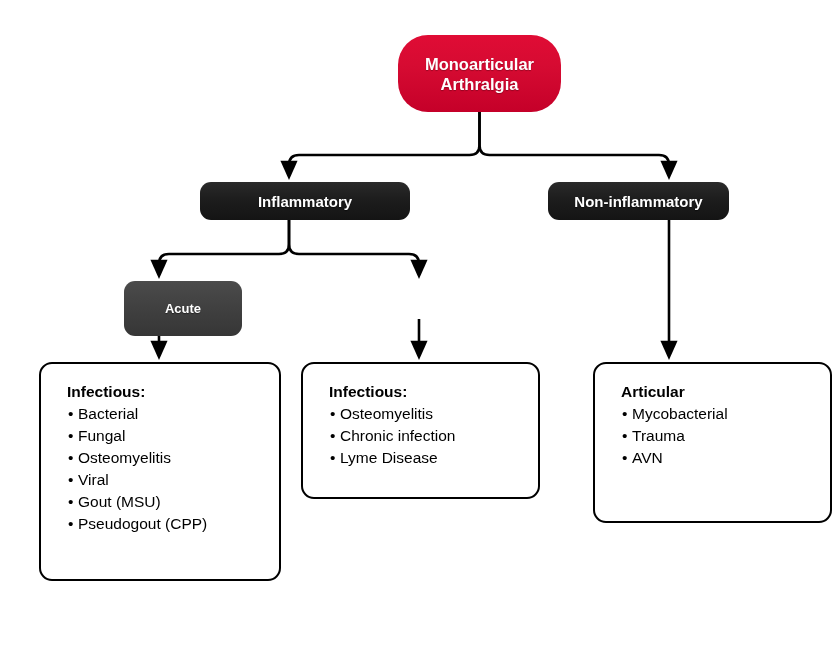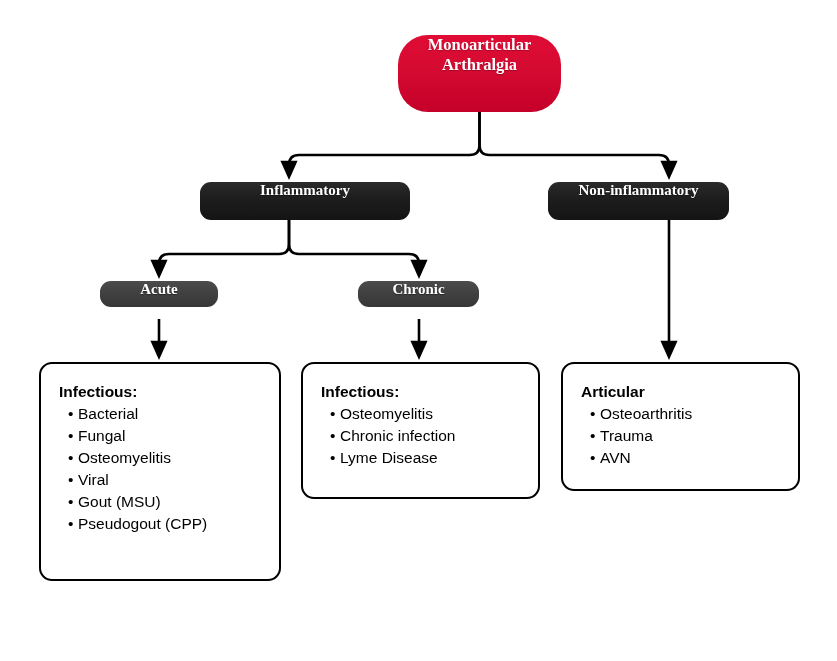--- a/index.html
+++ b/index.html
@@ -24,27 +24,27 @@
     top: 0;
     width: 837px;
     height: 661px;
     pointer-events: none;
   }
 
   
   .node {
     position: absolute;
     display: flex;
+    align-items: center;
     justify-content: center;
     text-align: center;
     color: #ffffff;
     font-weight: bold;
     box-sizing: border-box;
     z-index: 3;
-    font-family: Liberation Serif, serif;
   }
   .node-root {
     left: 398px;
     top: 35px;
     width: 163px;
     height: 77px;
     border-radius: 30px;
     font-size: 16.5px;
     line-height: 20px;
     background: linear-gradient(180deg, #e00c35 0%, #d60b32 40%, #c50029 100%);
@@ -54,51 +54,53 @@
     height: 38px;
     border-radius: 11px;
     font-size: 15px;
     background: linear-gradient(180deg, #2a2a2a 0%, #1d1d1d 45%, #141414 100%);
     text-shadow: 0 1px 1px rgba(0,0,0,0.5);
   }
   .node-inflammatory { left: 200px; top: 182px; width: 210px; }
   .node-noninflammatory { left: 548px; top: 182px; width: 181px; }
 
   .node-l3 {
-    height: 26px;
+    height: 55px;
     border-radius: 11px;
-    font-size: 15px;
+    font-size: 13px;
     background: linear-gradient(180deg, #4b4b4b 0%, #414141 45%, #363636 100%);
     text-shadow: 0 1px 1px rgba(0,0,0,0.45);
+    margin-left: 24px;
   }
   .node-acute { left: 100px; top: 281px; width: 118px; }
   .node-chronic { left: 358px; top: 281px; width: 121px; }
 
   
   .detail-box {
     position: absolute;
     box-sizing: border-box;
     background: #ffffff;
     border: 2.6px solid #000000;
     border-radius: 13px;
     z-index: 3;
   }
   .box-acute   { left: 39px;  top: 362px; width: 242px; height: 219px; }
   .box-chronic { left: 301px; top: 362px; width: 239px; height: 137px; }
-  .box-noninf  { left: 561px; top: 362px; width: 239px; height: 129px; }
+  .box-noninf  { left: 593px; top: 362px; width: 239px; height: 161px; }
 
   .box-inner {
     padding: 17px 0 0 18px;
   }
   .grp-head {
     font-size: 15.5px;
     font-weight: bold;
     color: #000000;
     line-height: 22px;
     white-space: nowrap;
+    margin-left: 8px;
   }
   .grp-list {
     list-style: none;
     margin: 0;
     padding: 0 0 0 9px;
   }
   .grp-list li {
     font-size: 15.5px;
     color: #000000;
     line-height: 22px;
@@ -147,23 +149,20 @@
   <div class="node node-l2 node-inflammatory">
     <span>Inflammatory</span>
   </div>
   <div class="node node-l2 node-noninflammatory">
     <span>Non-inflammatory</span>
   </div>
 
   <div class="node node-l3 node-acute">
     <span>Acute</span>
   </div>
-  <div class="node node-l3 node-chronic">
-    <span>Chronic</span>
-  </div>
 
   <div class="detail-box box-acute">
     <div class="box-inner">
         <div class="grp-head">Infectious:</div>
         <ul class="grp-list">
           <li><span class="bullet">•</span><span>Bacterial</span></li>
           <li><span class="bullet">•</span><span>Fungal</span></li>
           <li><span class="bullet">•</span><span>Osteomyelitis</span></li>
           <li><span class="bullet">•</span><span>Viral</span></li>
         </ul>
@@ -180,20 +179,20 @@
           <li><span class="bullet">•</span><span>Osteomyelitis</span></li>
           <li><span class="bullet">•</span><span>Chronic infection</span></li>
           <li><span class="bullet">•</span><span>Lyme Disease</span></li>
         </ul>
       </div>
   </div>
   <div class="detail-box box-noninf">
     <div class="box-inner">
         <div class="grp-head">Articular</div>
         <ul class="grp-list">
-          <li><span class="bullet">•</span><span>Osteoarthritis</span></li>
+          <li><span class="bullet">•</span><span>Mycobacterial</span></li>
           <li><span class="bullet">•</span><span>Trauma</span></li>
           <li><span class="bullet">•</span><span>AVN</span></li>
         </ul>
       </div>
   </div>
 
 </div>
 
 </body></html>

